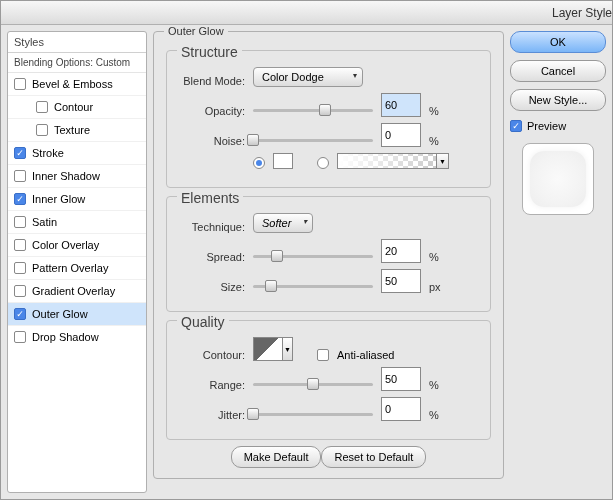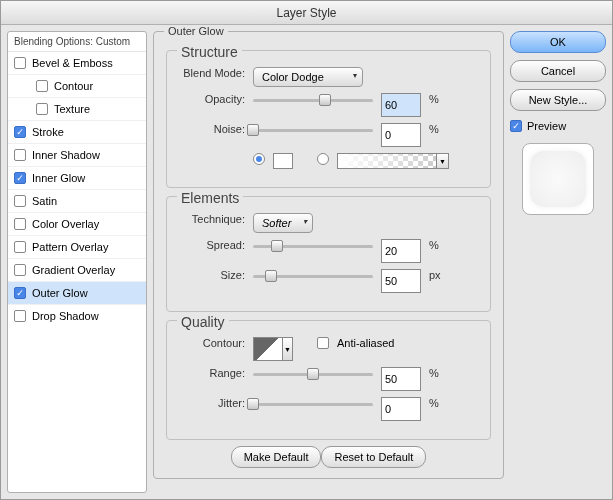--- a/index.html
+++ b/index.html
@@ -1,34 +1,34 @@
 <!DOCTYPE html>
 <html><head>
 <meta charset="utf-8">
 <style>
   * { box-sizing: border-box; font-family: "Lucida Grande", "Helvetica Neue", Arial, sans-serif; font-size: 11px; }
   body { margin:0; background:#e7e7e7; width:613px; height:500px; position:relative; border:1px solid #9a9a9a; }
-  .titlebar { height:24px; background:linear-gradient(#f7f7f7,#dcdcdc); border-bottom:1px solid #b0b0b0; text-align:center; line-height:24px; color:#333; font-size:12px; }
+  .titlebar { height:24px; background:linear-gradient(#f7f7f7,#dcdcdc); border-bottom:1px solid #b0b0b0; text-align:right; line-height:24px; color:#333; font-size:12px; }
   .content { display:flex; padding:6px; gap:6px; height:calc(100% - 24px); }
   .sidebar { width:140px; background:#fff; border:1px solid #b0b0b0; border-radius:3px; display:flex; flex-direction:column; }
   .side-header { padding:4px 6px; border-bottom:1px solid #d0d0d0; color:#444; }
   .side-sub { padding:4px 6px; border-bottom:1px solid #e5e5e5; color:#444; font-size:10px; }
   .side-item { display:flex; align-items:center; gap:6px; padding:5px 6px; cursor:default;text-align:center; }
   .side-item.indent { padding-left:28px; }
   .side-item.selected { background:#cfe4fb; }
   .side-item:not(:last-child){ border-bottom:1px solid #f0f0f0;}
   .chk { width:12px; height:12px; border:1px solid #888; border-radius:2px; background:#fff; display:inline-flex; align-items:center; justify-content:center; flex-shrink:0; }
   .chk.on { background:#4a86e8; border-color:#3a6fc8; }
   .chk.on::after { content:"✓"; color:#fff; font-size:9px; line-height:1; }
   .main { flex:1; position:relative; }
   .fieldset { border:1px solid #b0b0b0; border-radius:4px; margin-bottom:8px; padding:10px 12px 10px 12px; position:relative; background:#e7e7e7; }
   .legend { position:absolute; top:-7px; left:10px; background:#e7e7e7; padding:0 4px; color:#333; font-size:11px; }
   .inner-fieldset { border:1px solid #c0c0c0; border-radius:4px; padding:10px 12px 12px 12px; margin-top:8px; position:relative; }
   .inner-legend { position:absolute; top:-7px; left:10px; background:#e7e7e7; padding:0 4px; color:#444; font-size:14px; }
-  .row { display:flex; align-items:flex-start; gap:8px; margin:6px 0; }
+  .row { display:flex; align-items:flex-end; gap:8px; margin:6px 0; }
   .lbl { width:66px; text-align:right; color:#333; }
   .select { border:1px solid #999; border-radius:4px; background:linear-gradient(#fefefe,#dcdcdc); height:20px; padding:0 18px 0 8px; display:inline-flex; align-items:center; position:relative; min-width:110px; }
   .select::after { content:"▾"; position:absolute; right:5px; top:3px; font-size:8px; color:#333;}
   .slider { position:relative; height:14px; flex:1; }
   .track { position:absolute; top:6px; left:0; right:0; height:3px; background:#bbb; border-radius:2px; }
   .thumb { position:absolute; top:1px; width:12px; height:12px; background:linear-gradient(#fefefe,#c9c9c9); border:1px solid #888; border-radius:2px; transform:translateX(-50%); }
   .numbox { width:40px; height:24px; border:1px solid #888; background:#fff; padding:3px 3px; text-align:left; }
   .numbox.hl { background:#cfe4fb; }
   .unit { color:#333; width:14px; }
   .radio { width:12px; height:12px; border:1px solid #888; border-radius:50%; background:#fff; display:inline-flex; align-items:center; justify-content:center; }
@@ -49,20 +49,21 @@
   .btn-row { display:flex; justify-content:center; margin-top:6px;}
 </style>
 </head>
 <body>
 
 <div class="titlebar">Layer Style</div>
 
 <div class="content">
 
   <div class="sidebar">
+    <div class="side-header">Styles</div>
     <div class="side-sub">Blending Options: Custom</div>
     <div id="side-items">
         <div class="side-item">
           <span class="chk"></span>
           <span>Bevel &amp; Emboss</span>
         </div>
         <div class="side-item indent">
           <span class="chk"></span>
           <span>Contour</span>
         </div>

